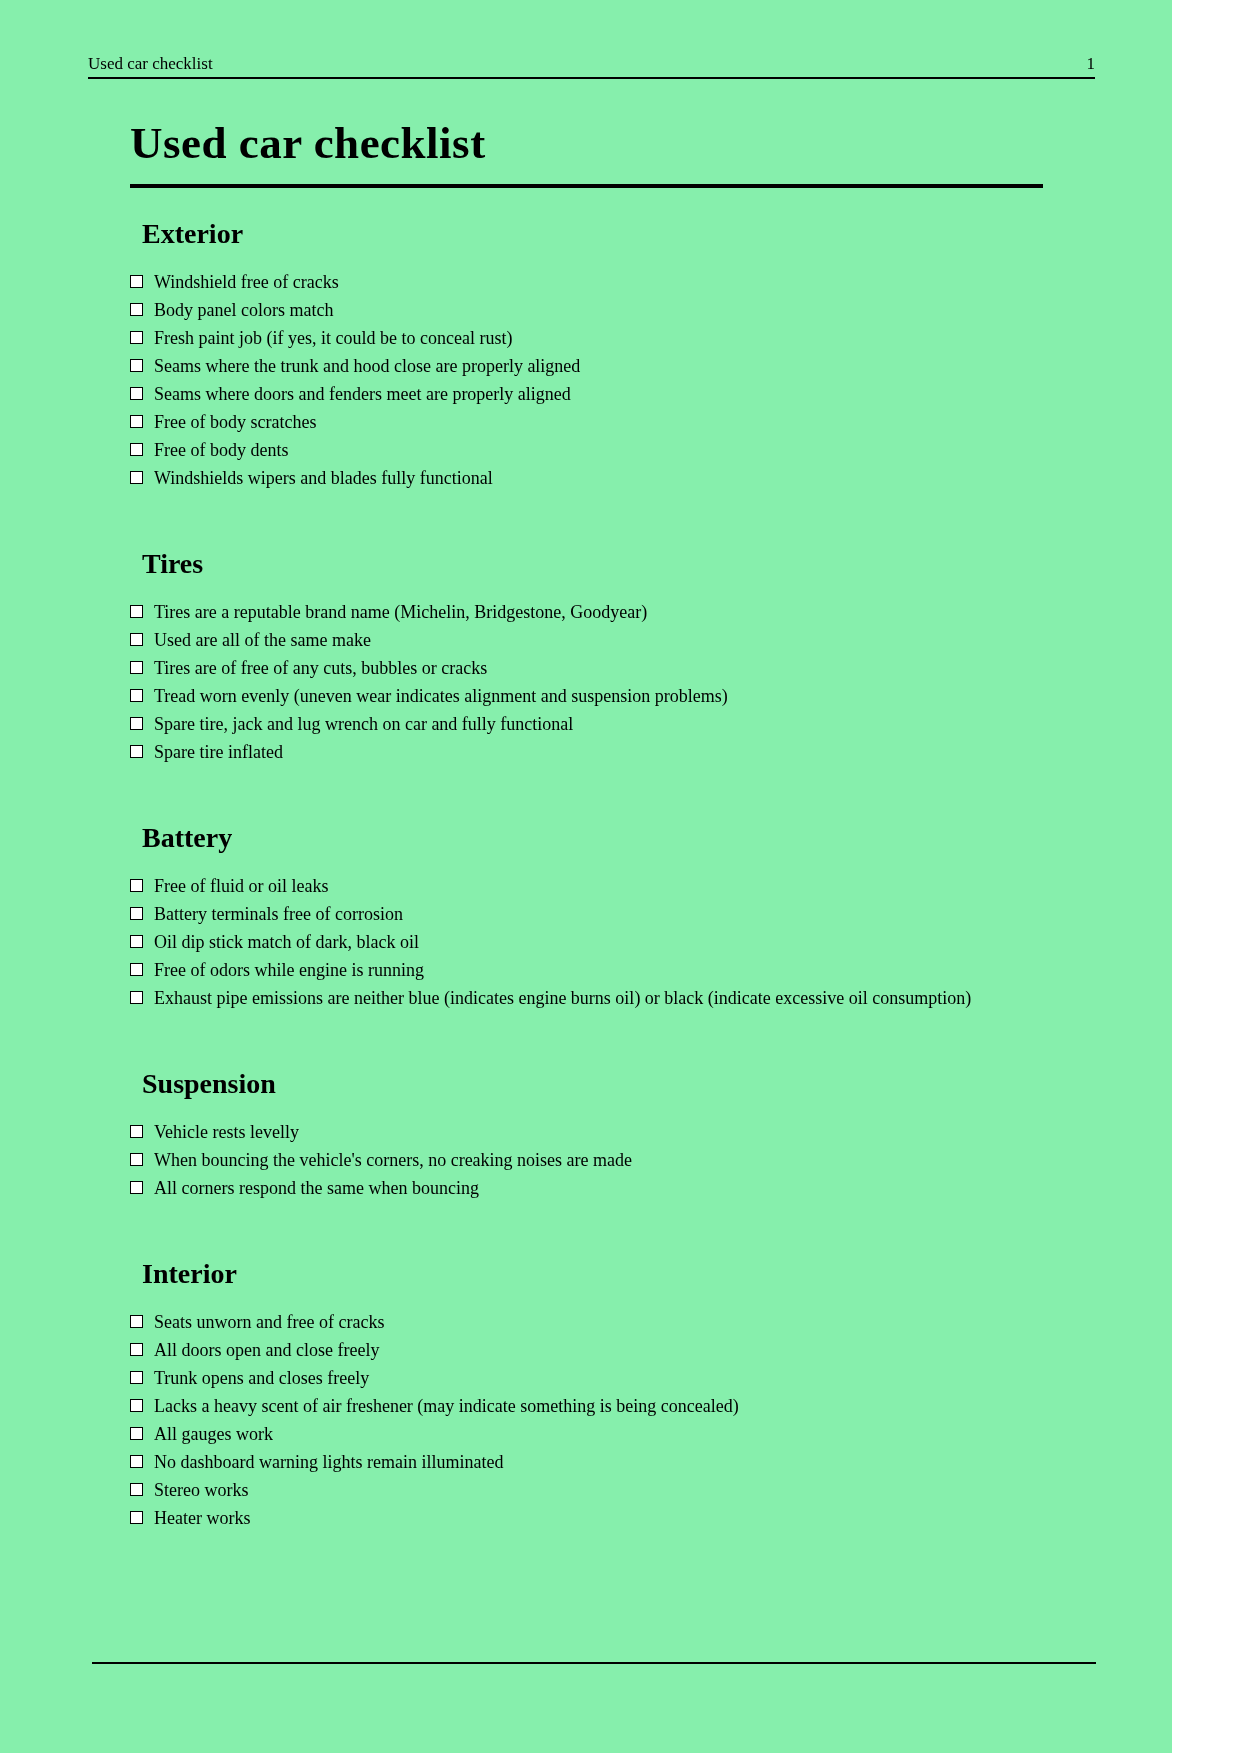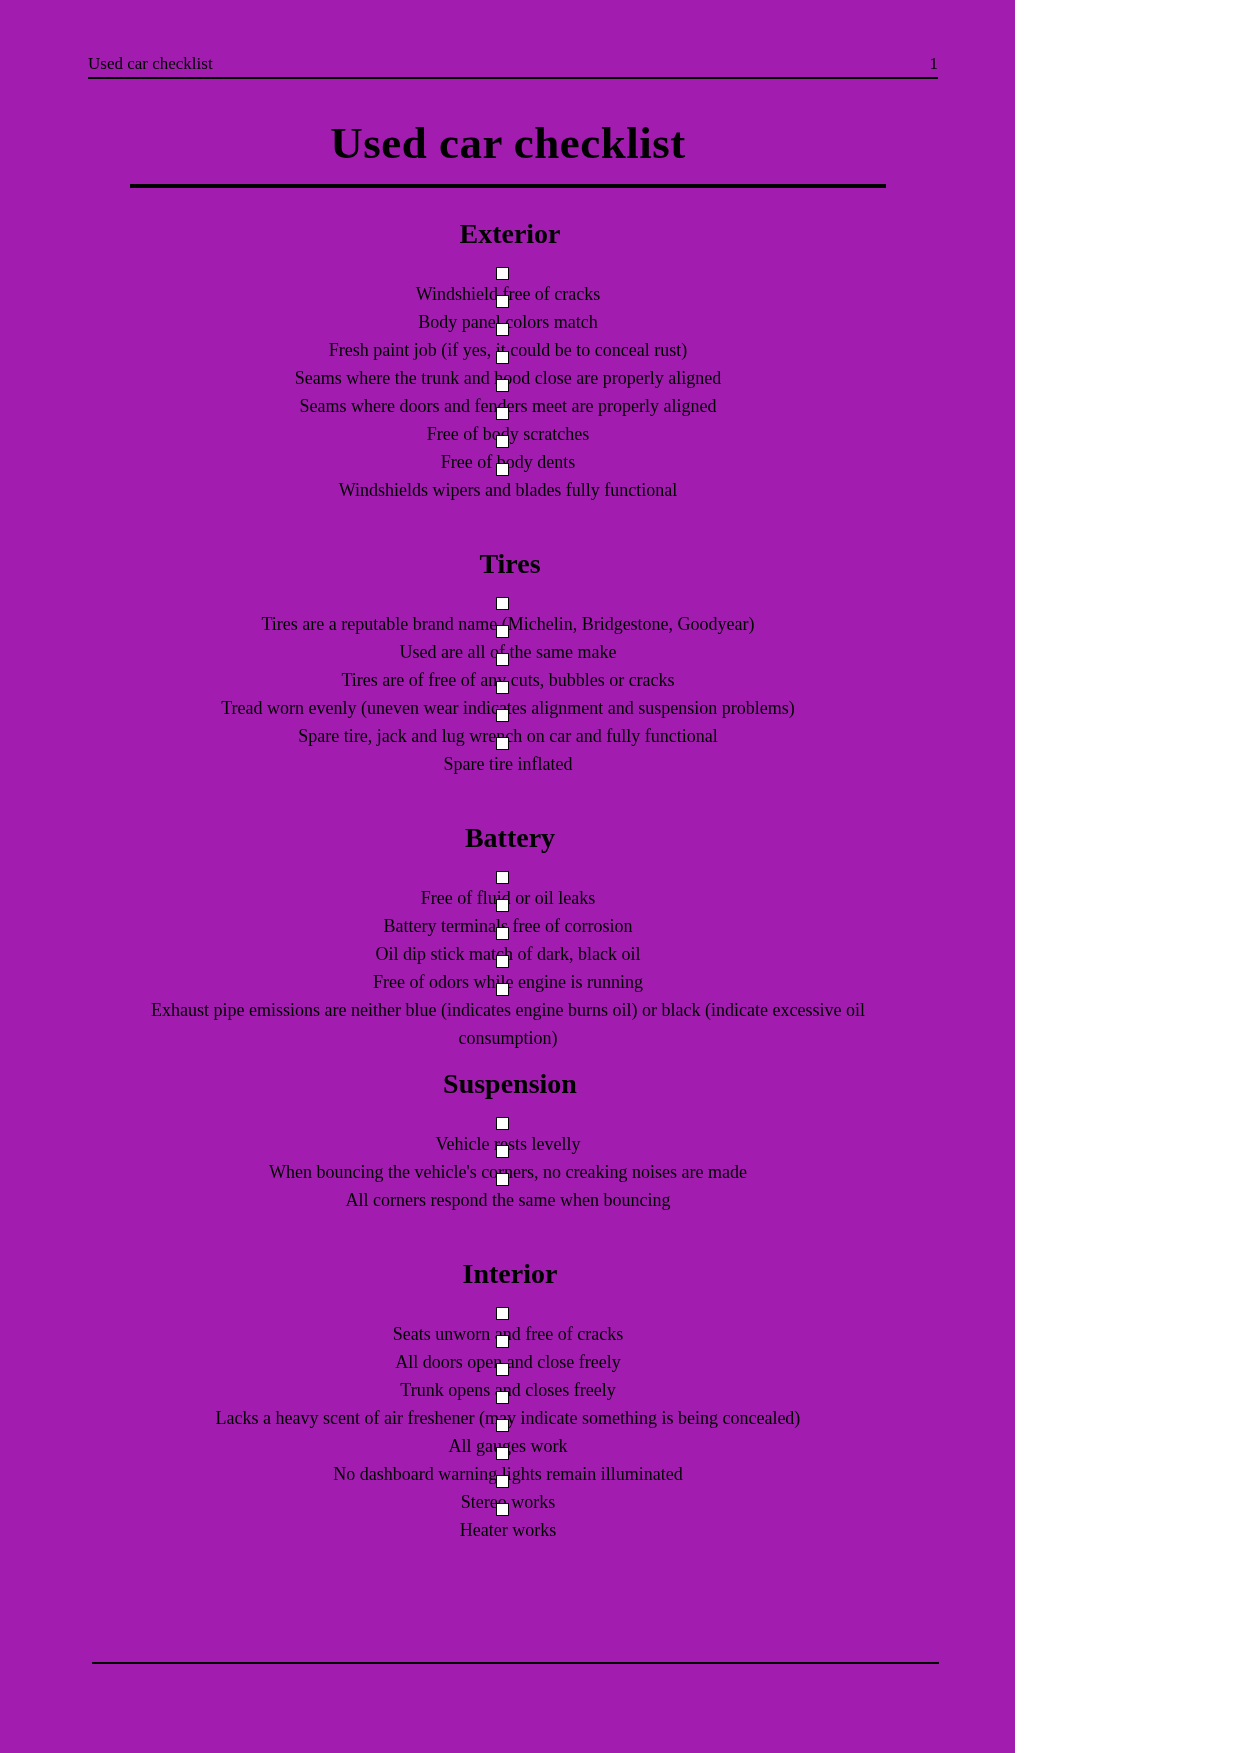--- a/index.html
+++ b/index.html
@@ -6,21 +6,21 @@
   html, body { margin: 0; padding: 0; }
   body {
     width: 1239px;
     height: 1753px;
     background: #ffffff;
     color: #000000;
     font-family: "Liberation Serif", serif;
     position: relative;
     overflow: hidden;
   }
-  .page { position: relative; width: 1015px; height: 1753px; background: #a21caf; text-align: center; }
+  .page { position: relative; width: 1172px; height: 1753px; background: #86efac; }
 
   
   .running-header {
     position: absolute;
     top: 54px; left: 88px; right: 77px;
     display: flex;
     justify-content: space-between;
     align-items: flex-end;
     font-size: 17px;
     line-height: 20px;
@@ -43,32 +43,31 @@
     height: 4px;
     background: #000000;
     margin-top: 14px;
     width: 100%;
   }
 
   .section-heading {
     font-size: 28px;
     line-height: 32px;
     font-weight: bold;
-    margin: 56px 0 18px 4px;
+    margin: 56px 0 18px 12px;
   }
   .section:first-child .section-heading { margin-top: 30px; }
 
   .item-list { list-style: none; margin: 0; padding: 0; }
   .item {
     display: flex;
     align-items: center;
     height: 28px;
     font-size: 18px;
     line-height: 28px;
-    flex-direction: column;
   }
   .checkbox {
     flex: none;
     width: 13px;
     height: 13px;
     border: 1.5px solid #000000;
     background: #ffffff;
     margin-right: 11px;
     margin-top: -1px;
   }

